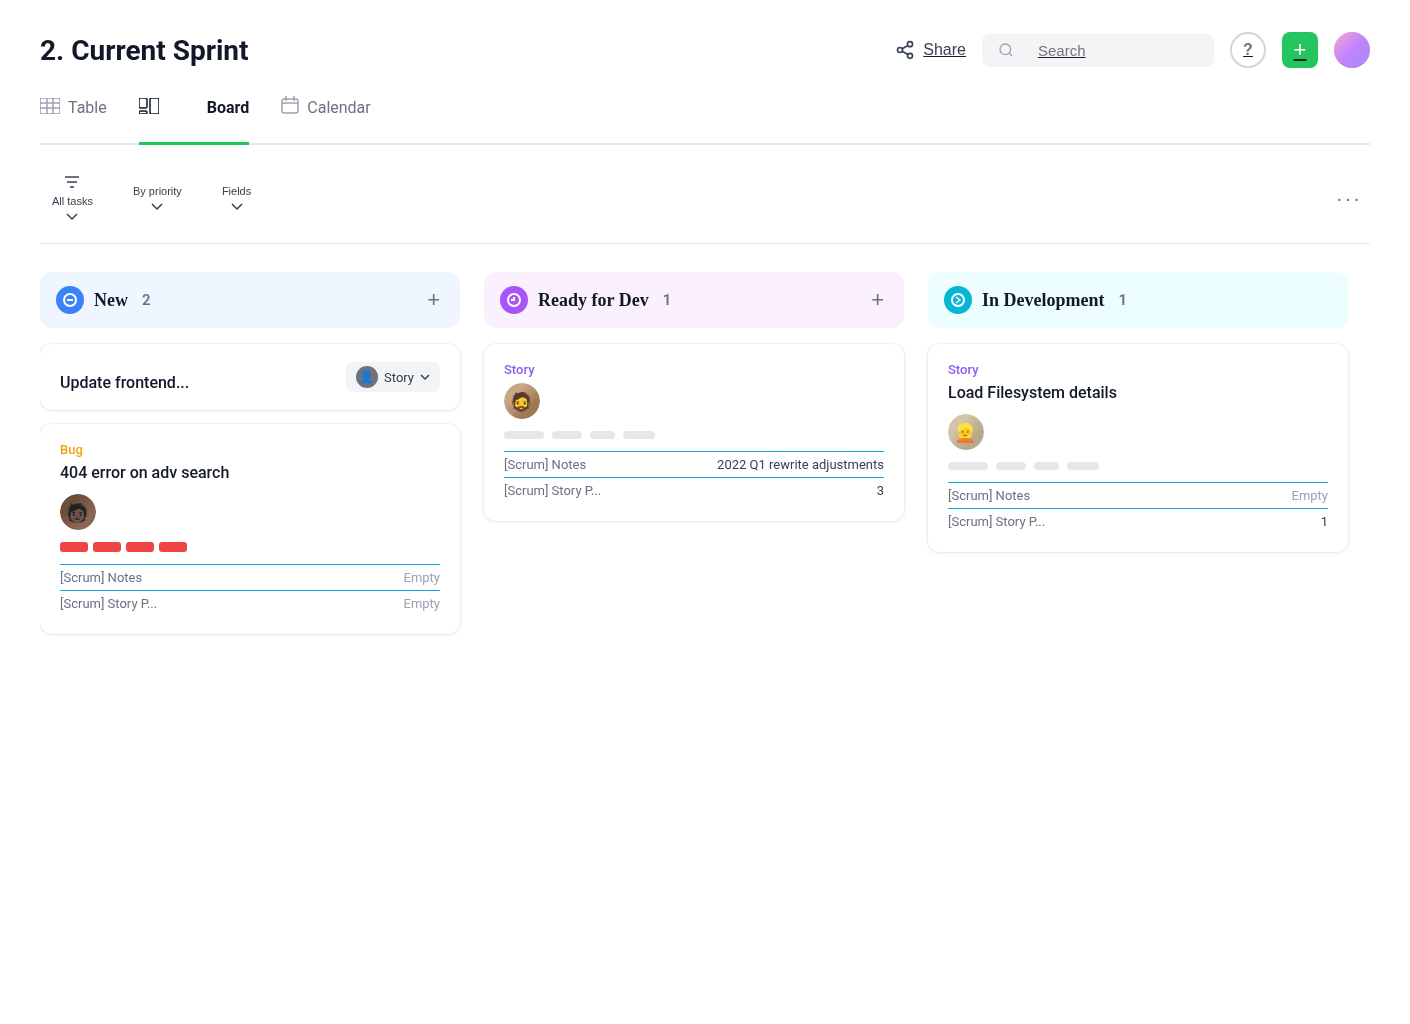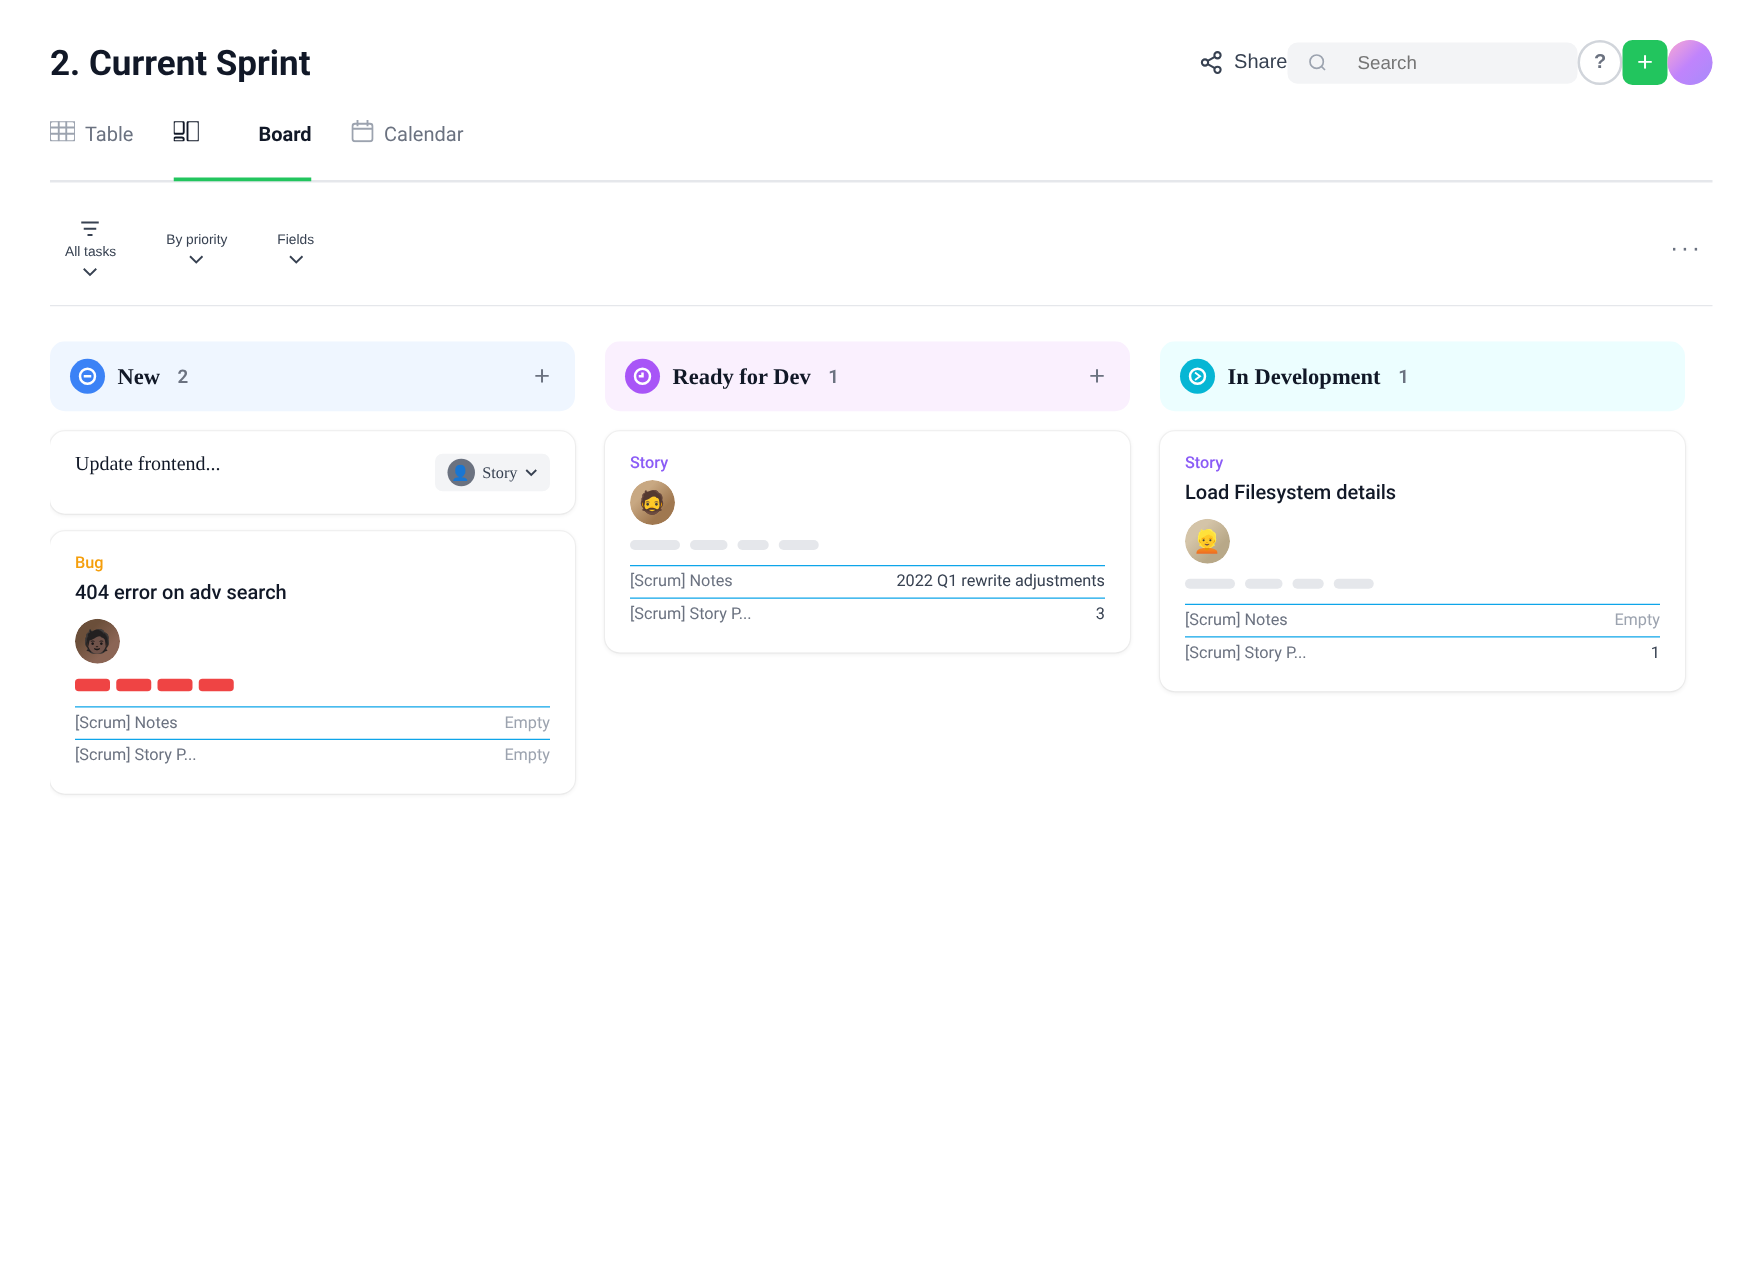--- a/index.html
+++ b/index.html
@@ -20,20 +20,22 @@
       margin-bottom: 28px;
     }
     .page-title {
       font-size: 28px;
       font-weight: 700;
       color: #111827;
     }
     .header-right {
       display: flex;
       align-items: center;
+      gap: 16px;
+      text-decoration: underline;
     }
     .share-btn {
       display: flex;
       align-items: center;
       gap: 8px;
       background: none;
       border: none;
       cursor: pointer;
       font-size: 16px;
       color: #374151;
@@ -239,23 +241,22 @@
     }
     .card-label.bug { color: #f59e0b; }
     .card-title {
       font-size: 16px;
       color: #111827;
       font-weight: 500;
       margin-bottom: 12px;
     }
     .card-meta {
       display: flex;
-      align-items: flex-start;
+      align-items: flex-end;
       gap: 8px;
-      font-family: Liberation Serif, serif;
     }
     .card-type-badge {
       display: flex;
       align-items: center;
       gap: 6px;
       background: #f3f4f6;
       border-radius: 6px;
       padding: 4px 10px;
       font-size: 13px;
       color: #374151;

